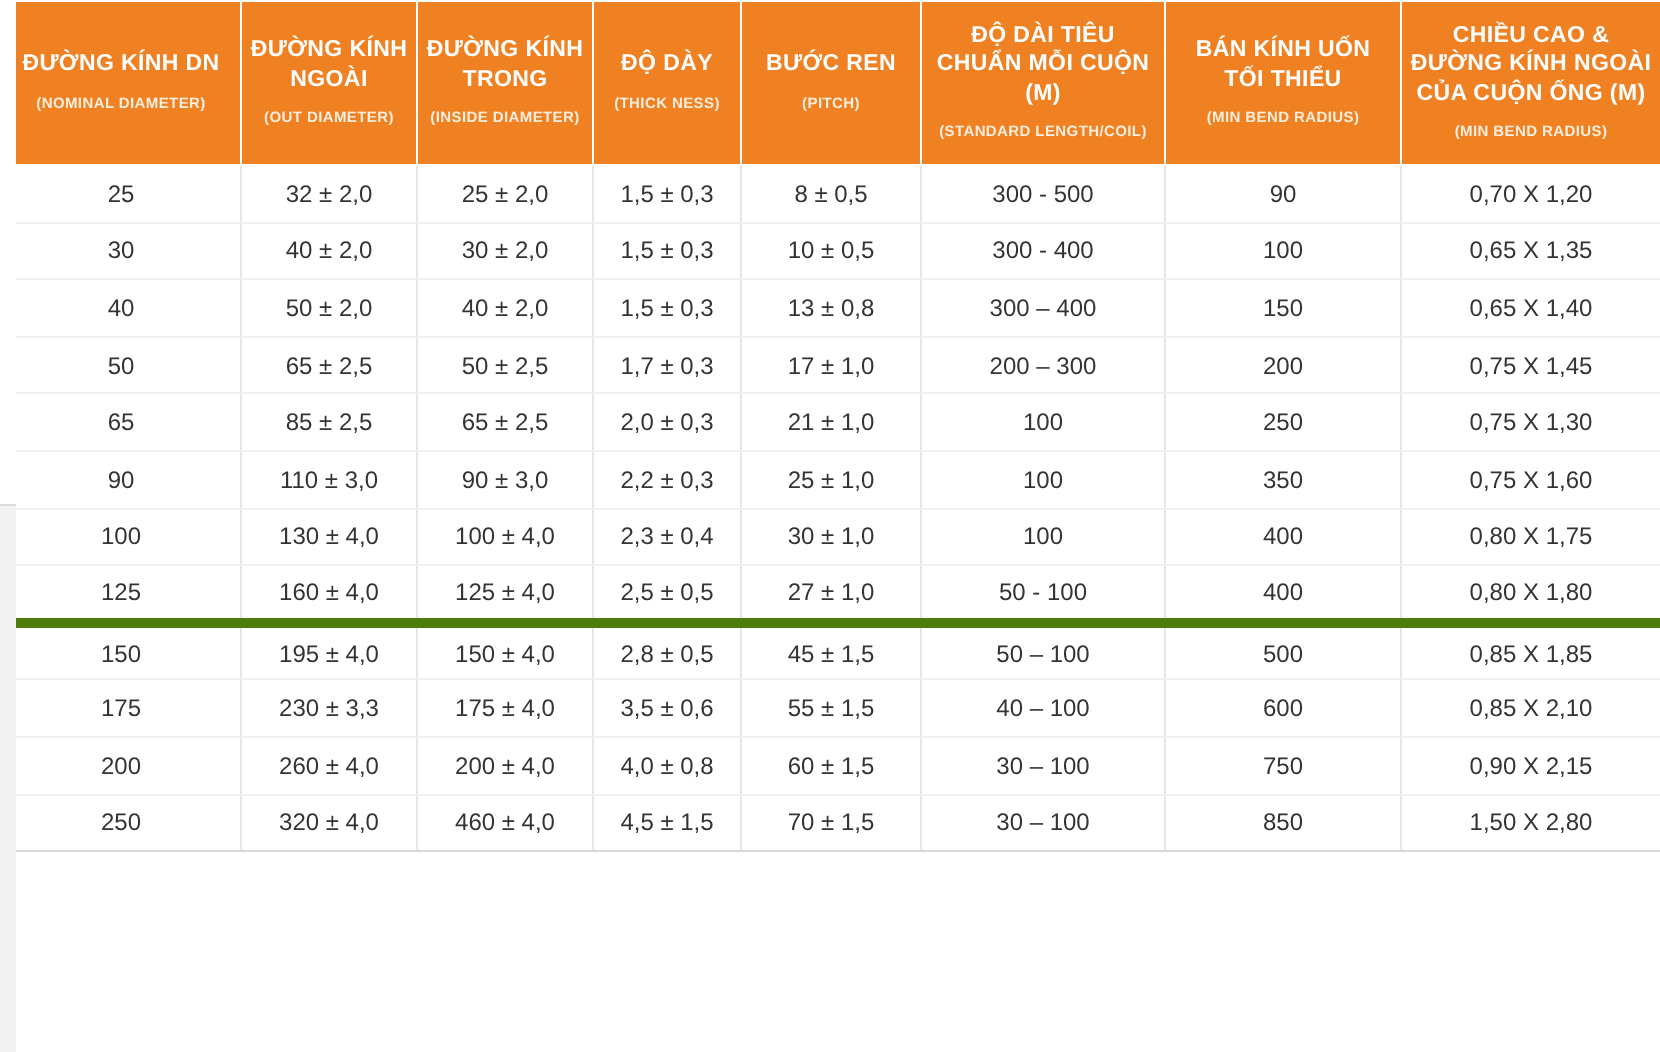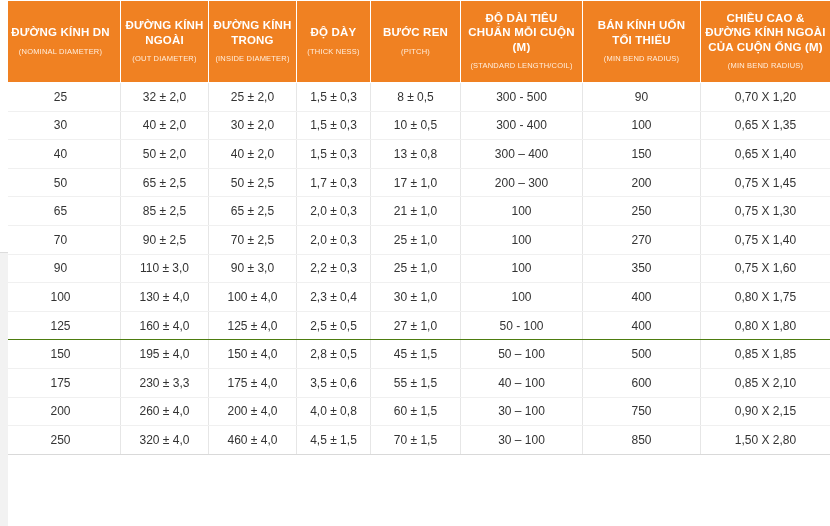--- a/index.html
+++ b/index.html
@@ -59,21 +59,21 @@
   th .th-main {
     font-size: 11.5px;
     font-weight: bold;
     line-height: 1.25;
     letter-spacing: 0.2px;
     text-transform: uppercase;
     display: block;
   }
   th .th-sub {
     font-size: 7.5px;
-    font-weight: normal;
+    font-weight: bold;
     line-height: 1.2;
     display: block;
     margin-top: 7px;
     letter-spacing: 0.2px;
     text-transform: uppercase;
     color: #ffeedd;
   }
   table.spec td {
     border-left: 1px solid #e6e6e6;
     border-right: 1px solid #e6e6e6;
@@ -81,21 +81,21 @@
     border-bottom: 1px solid #f0f0f0;
     padding: 0;
     height: 28.6px;
     text-align: center;
     font-size: 12px;
     color: #333333;
     background: #ffffff;
     box-sizing: border-box;
   }
   table.spec tbody tr.group-end td {
-    border-bottom: 1px solid #4d7c0f;
+    border-bottom: 5px solid #4d7c0f;
   }
   table.spec tbody tr:last-child td {
     border-bottom: 1px solid #d9d9d9;
   }
   
   col.c0 { width: 120px; }
   col.c1 { width: 88px; }
   col.c2 { width: 88px; }
   col.c3 { width: 74px; }
   col.c4 { width: 90px; }
@@ -202,30 +202,20 @@
           <td>65</td>
           <td>85 ± 2,5</td>
           <td>65 ± 2,5</td>
           <td>2,0 ± 0,3</td>
           <td>21 ± 1,0</td>
           <td>100</td>
           <td>250</td>
           <td>0,75 X 1,30</td>
         </tr>
         <tr>
-          <td>70</td>
-          <td>90 ± 2,5</td>
-          <td>70 ± 2,5</td>
-          <td>2,0 ± 0,3</td>
-          <td>25 ± 1,0</td>
-          <td>100</td>
-          <td>270</td>
-          <td>0,75 X 1,40</td>
-        </tr>
-        <tr>
           <td>90</td>
           <td>110 ± 3,0</td>
           <td>90 ± 3,0</td>
           <td>2,2 ± 0,3</td>
           <td>25 ± 1,0</td>
           <td>100</td>
           <td>350</td>
           <td>0,75 X 1,60</td>
         </tr>
         <tr>

